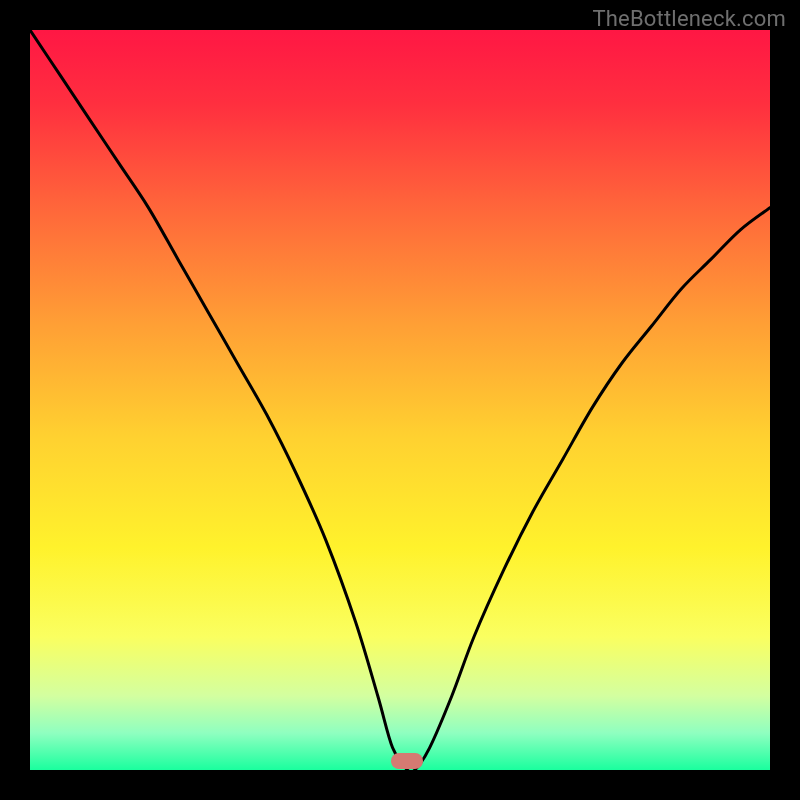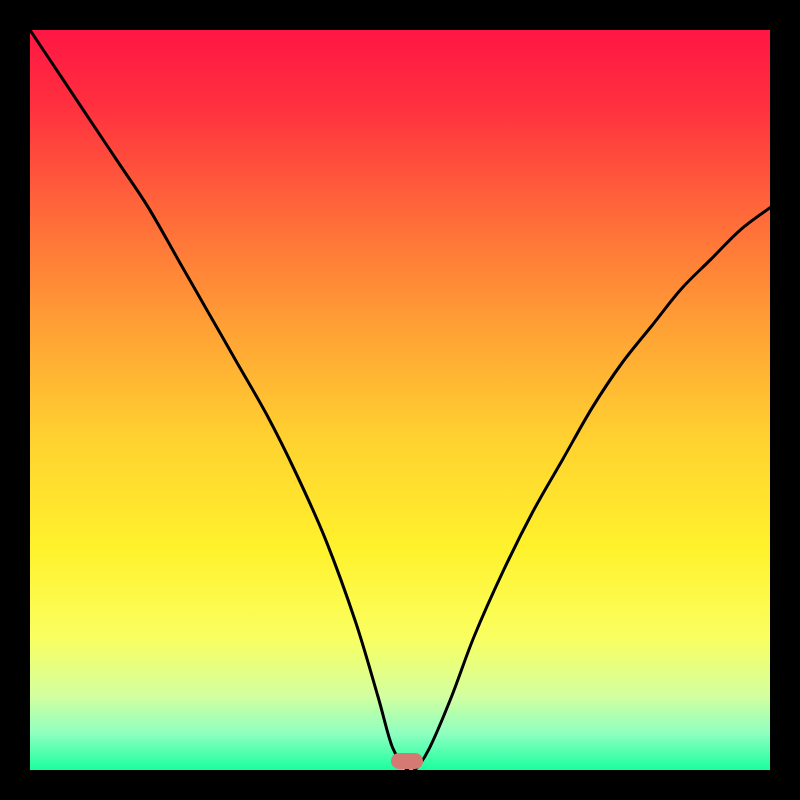--- a/index.html
+++ b/index.html
@@ -65,14 +65,15 @@
             <stop offset="95.00%" stop-color="#8fffc0"></stop>
             <stop offset="100.00%" stop-color="#1aff9e"></stop>
           </linearGradient>
       </defs>
       <rect id="bg-rect" x="0" y="0" width="740" height="740" fill="url(#bgGrad)"></rect>
       <path id="curve" fill="none" stroke="#000" stroke-width="3" stroke-linecap="round" stroke-linejoin="round" d="M 0.00 0.00 C 4.93 7.40, 19.73 29.60, 29.60 44.40 C 39.47 59.20, 49.33 74.00, 59.20 88.80 C 69.07 103.60, 78.93 118.40, 88.80 133.20 C 98.67 148.00, 108.53 161.57, 118.40 177.60 C 128.27 193.63, 138.13 212.13, 148.00 229.40 C 157.87 246.67, 167.73 263.93, 177.60 281.20 C 187.47 298.47, 197.33 315.73, 207.20 333.00 C 217.07 350.27, 226.93 366.30, 236.80 384.80 C 246.67 403.30, 256.53 423.03, 266.40 444.00 C 276.27 464.97, 286.13 485.93, 296.00 510.60 C 305.87 535.27, 316.97 566.10, 325.60 592.00 C 334.23 617.90, 341.63 645.03, 347.80 666.00 C 353.97 686.97, 357.67 705.47, 362.60 717.80 C 367.53 730.13, 373.70 736.30, 377.40 740.00 C 381.10 743.70, 381.10 743.70, 384.80 740.00 C 388.50 736.30, 393.43 730.13, 399.60 717.80 C 405.77 705.47, 414.40 684.50, 421.80 666.00 C 429.20 647.50, 435.37 627.77, 444.00 606.80 C 452.63 585.83, 463.73 561.17, 473.60 540.20 C 483.47 519.23, 493.33 499.50, 503.20 481.00 C 513.07 462.50, 522.93 446.47, 532.80 429.20 C 542.67 411.93, 552.53 393.43, 562.40 377.40 C 572.27 361.37, 582.13 346.57, 592.00 333.00 C 601.87 319.43, 611.73 308.33, 621.60 296.00 C 631.47 283.67, 641.33 270.10, 651.20 259.00 C 661.07 247.90, 670.93 239.27, 680.80 229.40 C 690.67 219.53, 700.53 208.43, 710.40 199.80 C 720.27 191.17, 735.07 181.30, 740.00 177.60"></path>
     </svg>
     <div id="marker" class="marker" style="left: 377.4px; top: 731.12px; background: rgb(212, 122, 114);"></div>
   </div>
 
+  <div class="watermark">TheBottleneck.com</div>
 
 </div>
 
 </body></html>

